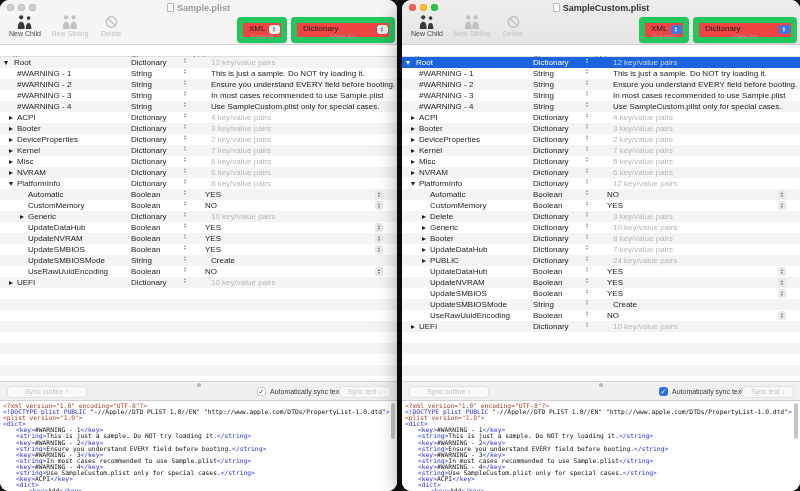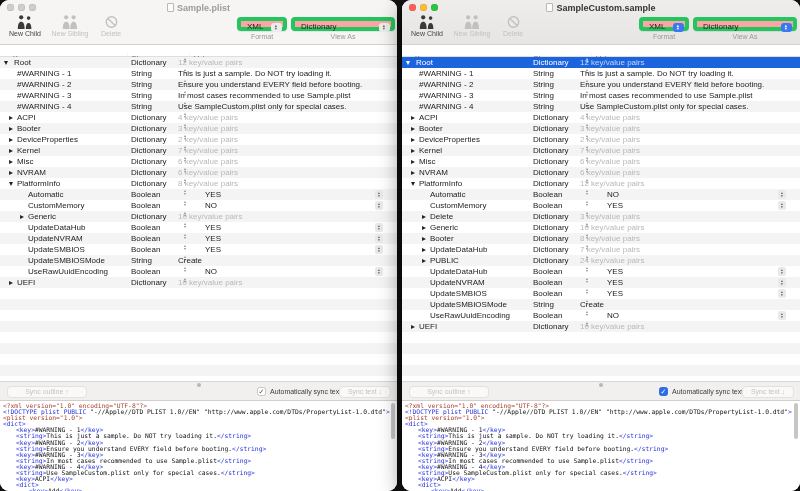--- a/index.html
+++ b/index.html
@@ -25,21 +25,21 @@
 
   .tool{position:absolute;top:15px;text-align:center;font-size:7px;color:#c2c1c0}
   .tool.enabled{color:#454543}
   .tool svg{display:block;margin:0 auto 1px}
   .tool .persons{color:inherit}
   .t-newchild{left:4px;width:42px}
   .t-newsibling{left:46px;width:48px}
   .t-delete{left:96px;width:30px}
   .tool.enabled svg{color:#3a3a38}
 
-  .dropdown{position:absolute;top:17px;height:14px;background:#fca5a5;border:4px solid #22c55e;border-radius:4px;
+  .dropdown{position:absolute;top:17px;height:26px;background:#ef4444;border:6px solid #22c55e;border-radius:4px;
             font-size:8px;color:#1f1f1f;line-height:12px;padding-left:6px;box-sizing:border-box;
             box-shadow:0 .5px 1px rgba(0,0,0,.08)}
   .dd-format{left:237px;width:50px}
   .dd-viewas{left:291px;width:104px}
   .dd-step{position:absolute;right:1.5px;top:1.5px;width:11px;height:9.5px;border-radius:3px;display:flex;
            flex-direction:column;align-items:center;justify-content:center;background:#ededec;color:#6b6b6b}
   .active .dd-step{background:#3b77f0;color:#fff}
   .ddt{font-family:"DejaVu Sans",sans-serif;font-size:4.5px;line-height:3.4px}
   .ddlabel{position:absolute;top:33px;font-size:7px;color:#999896;text-align:center}
   .lbl-format{left:237px;width:50px}
@@ -58,21 +58,21 @@
   .row{position:relative;height:11px}
   .row.stripe{background:#f4f4f5}
   .row.selected{background:#1c64dd}
   .row span{position:absolute;top:1px;font-size:8px;color:#222;white-space:nowrap}
   .tri{font-family:"DejaVu Sans",sans-serif;font-size:6px;color:#7d7d7c;top:2px}
   .tri.d0{left:4px}.tri.d1{left:9px}.tri.d2{left:20px}
   .k.d0{left:14px}.k.d1{left:17px}.k.d2{left:28px}
   .cls{left:131px}
   .vstep{left:184px;top:1px;display:flex;flex-direction:column;align-items:center}
   .vstep i{font-style:normal;font-family:"DejaVu Sans",sans-serif;font-size:4px;line-height:2.9px;color:#8d8d8c}
-  .val{left:178px}
+  .val{left:211px}
   .val.boolv{left:205px}
   .val.muted{color:#b8b8bb}
   .rstep{position:absolute;right:14px;top:1px;width:8px;height:9px;background:#e9e9e8;border-radius:2px;
          display:flex;flex-direction:column;align-items:center;justify-content:center}
   .rstep i{font-style:normal;font-family:"DejaVu Sans",sans-serif;font-size:3.6px;line-height:2.7px;color:#4c4c4c}
   .selected .k,.selected .cls,.selected .val{color:#fff}
   .selected .val.muted{color:rgba(255,255,255,.72)}
   .selected .tri{color:#fff}
   .selected .vstep i{color:#cfe0ff}
   .filler{position:relative;background:repeating-linear-gradient(180deg,#fff 0,#fff 11px,#f4f4f5 11px,#f4f4f5 22px)}
@@ -422,21 +422,21 @@
 <div class="window active" id="win1">
   <div class="chrome">
     <div class="titlebar">
       <div class="lights">
         <span class="light red"></span>
         <span class="light yellow"></span>
         <span class="light green"></span>
       </div>
       <div class="titlewrap">
         <span class="docicon"></span>
-        <span>SampleCustom.sample</span>
+        <span>SampleCustom.plist</span>
       </div>
     </div>
     <div class="toolbar">
       <div class="tool enabled t-newchild">
         <svg class="persons" width="16" height="14" viewBox="0 0 16 14" fill="currentColor">
             <circle cx="4.2" cy="2.3" r="2.1"></circle>
             <path d="M0.8,14 C0.8,9 2,6.8 4.2,6.8 C6.4,6.8 7.6,9 7.6,14 Z"></path>
             <circle cx="11.6" cy="3.1" r="1.8"></circle>
             <path d="M8.8,14 C8.8,9.8 9.8,7.9 11.6,7.9 C13.4,7.9 14.4,9.8 14.4,14 Z"></path>
           </svg>

